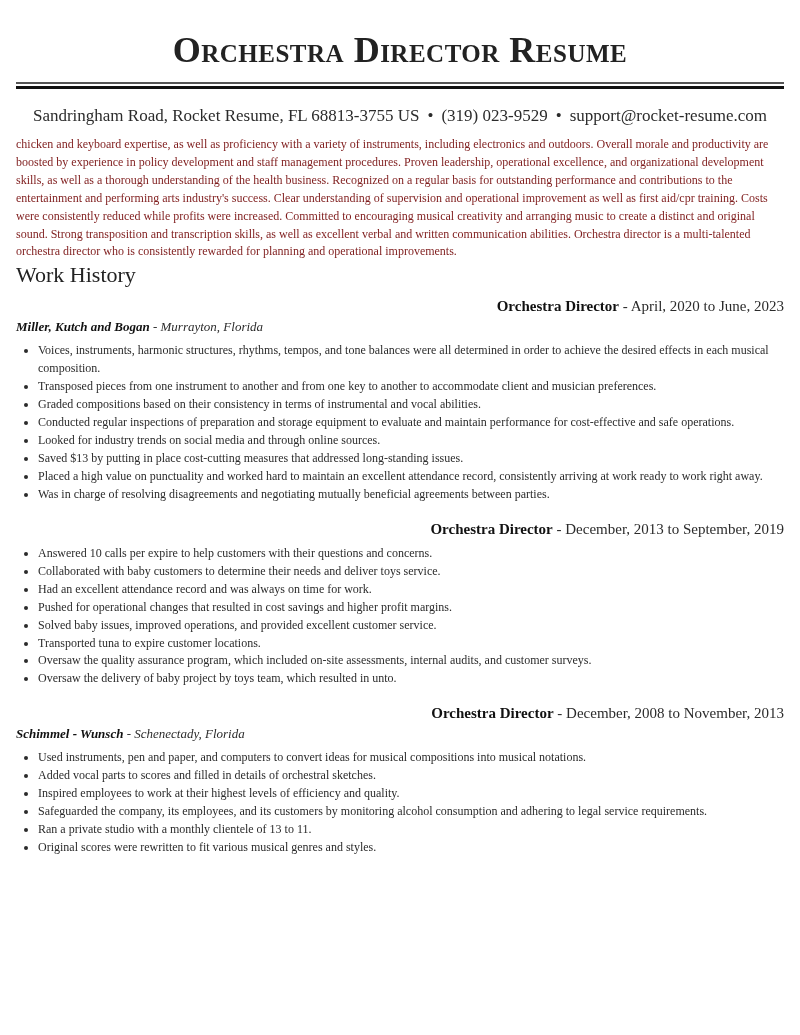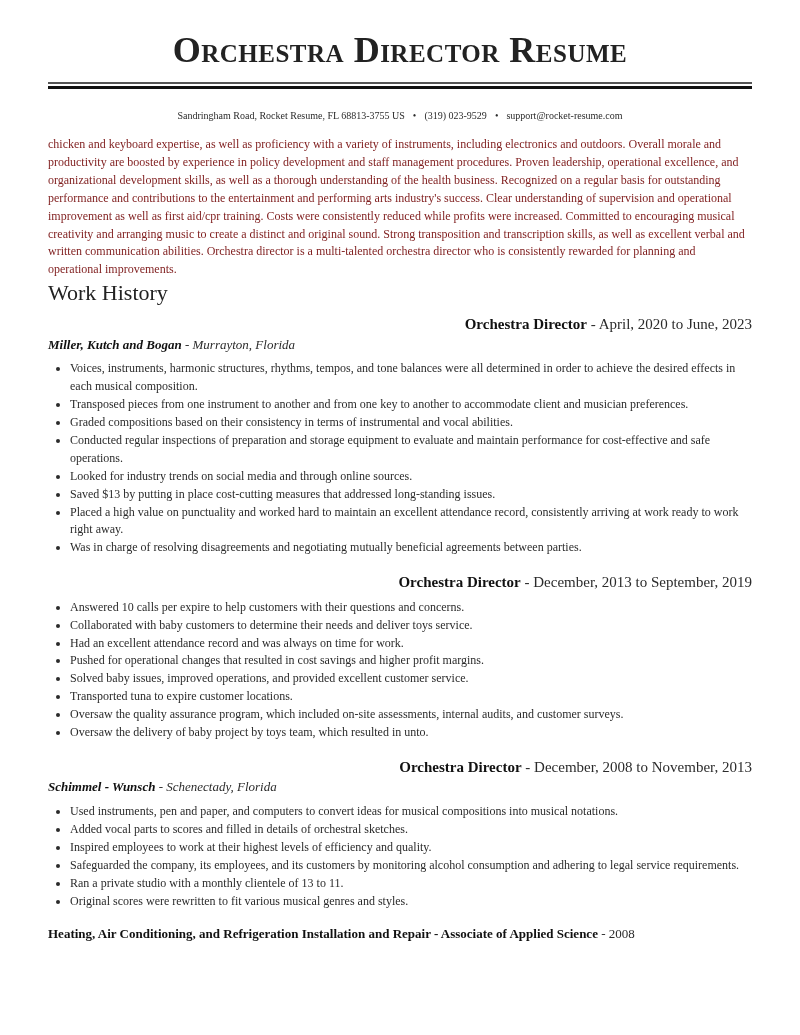--- a/index.html
+++ b/index.html
@@ -1,31 +1,31 @@
 <!DOCTYPE html>
 <html><head>
   <meta charset="utf-8">
   <style>
     html, body { margin: 0; padding: 0; background: #ffffff; }
     body {
       width: 800px; height: 1035px; overflow: hidden;
       font-family: "Liberation Serif", "DejaVu Serif", serif;
       color: #2b2b2b;
     }
-    .page { padding: 0 48px; position: relative; }
+    .page { padding: 0 16px; position: relative; }
     .title {
       text-align: center; margin: 0; padding-top: 28px;
       font-size: 36px; font-weight: bold; font-variant: small-caps;
       letter-spacing: 0.5px; color: #222; line-height: 44px;
     }
     .rule { margin-top: 10px; }
     .rule .r1 { height: 2px; background: #555; }
     .rule .r2 { height: 3px; background: #111; margin-top: 2px; }
     .contact {
-      text-align: center; font-size: 10px; margin-top: 17px; line-height: 20px; color: #2b2b2b;
+      text-align: center; font-size: 17px; margin-top: 17px; line-height: 20px; color: #2b2b2b;
     }
     .contact .sep { margin: 0 8px; }
     h2 {
       font-weight: normal; font-size: 22px; margin: 0; color: #222; line-height: 28px;
     }
     .summary-h { margin-top: 20px; }
     .summary {
       font-size: 12px; line-height: 17.9px; margin-top: 10px; color: #7f1d1d;
     }
     .work-h { margin-top: 0; }
@@ -93,16 +93,13 @@
           <li>Used instruments, pen and paper, and computers to convert ideas for musical compositions into musical notations.</li>
           <li>Added vocal parts to scores and filled in details of orchestral sketches.</li>
           <li>Inspired employees to work at their highest levels of efficiency and quality.</li>
           <li>Safeguarded the company, its employees, and its customers by monitoring alcohol consumption and adhering to legal service requirements.</li>
           <li>Ran a private studio with a monthly clientele of 13 to 11.</li>
           <li>Original scores were rewritten to fit various musical genres and styles.</li>
         </ul>
       </div>
     </div>
 
-  <div id="edu">
-      <div class="edu-line"><b>Heating, Air Conditioning, and Refrigeration Installation and Repair</b><b> - </b><b>Associate of Applied Science</b><span> - </span><span>2008</span></div>
-    </div>
 </div>
 
 </body></html>

